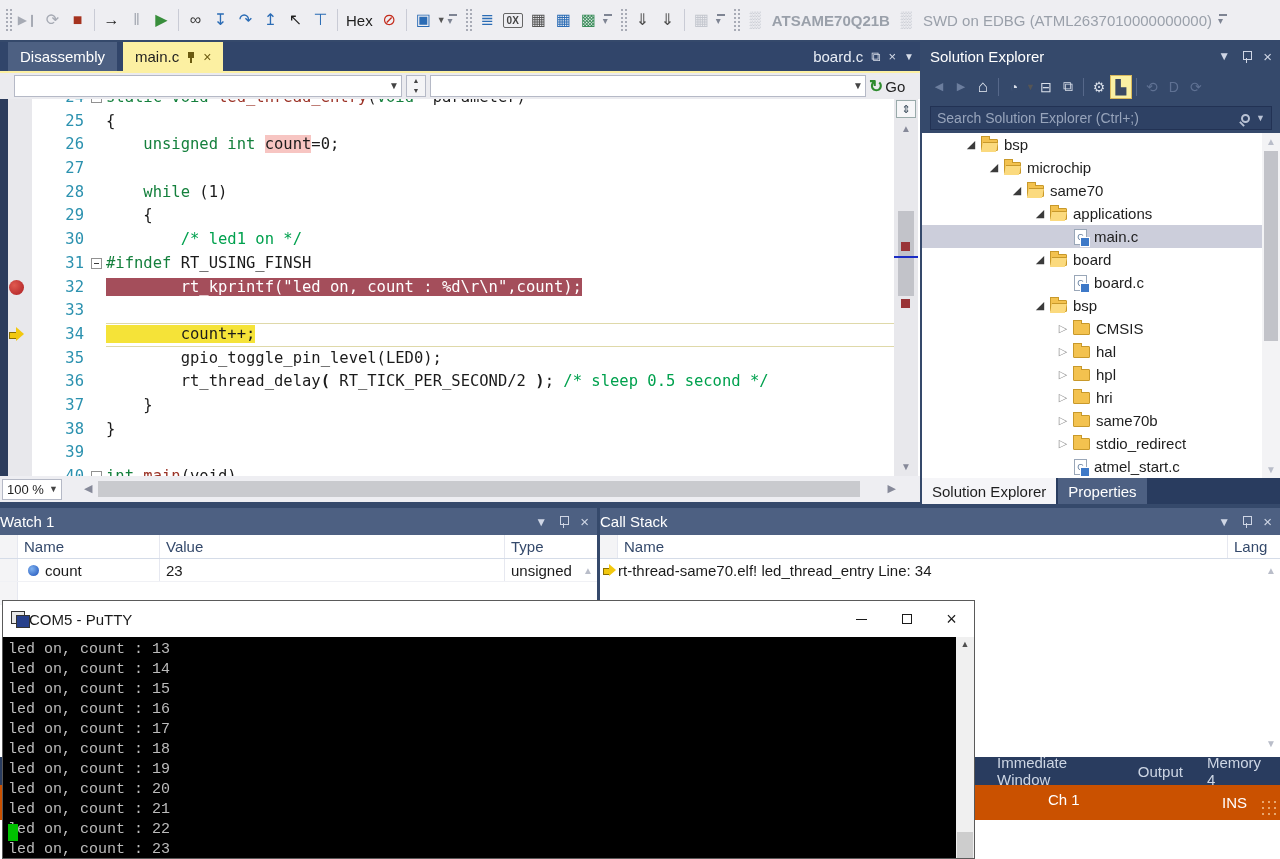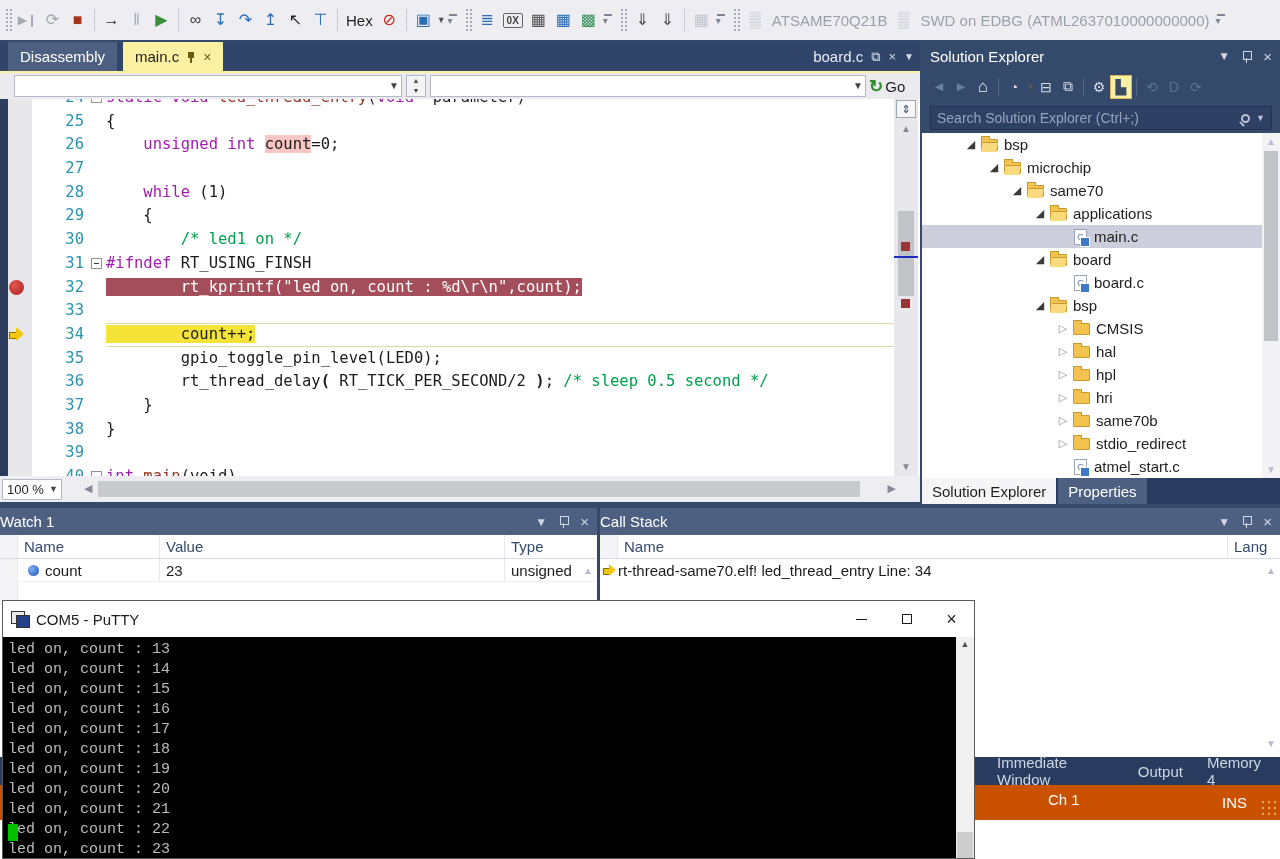--- a/index.html
+++ b/index.html
@@ -45,21 +45,21 @@
   #edge-strip{left:0;top:0;width:8px;height:377px;background:#2C3C5C}
   #bp-margin{left:8px;top:0;width:24px;height:377px;background:#E8E8EC}
   #code-lines{position:absolute;left:0;top:0;width:894px;margin-top:-13px}
   .code-row{display:flex;height:23.7px;line-height:23.7px;font-family:"DejaVu Sans Mono",monospace;font-size:15.5px;white-space:pre}
   .c-margin{width:32px;flex:none;display:flex;align-items:center;justify-content:flex-start;padding-left:9px}
   .c-num{width:58px;flex:none;text-align:right;color:#2B91AF;padding-right:6px}
   .c-fold{width:16px;flex:none;position:relative}
   .fold-box{position:absolute;left:1px;top:6px;width:11px;height:11px;border:1px solid #919191;background:#FFF}
   .fold-box::after{content:"";position:absolute;left:2px;top:4px;width:5px;height:1px;background:#3B3B3B}
   .c-code{flex:1;overflow:hidden;color:#1B1B1B}
-  .kw{color:#a21caf}.fn{color:#9B3226}.cm{color:#00A14E}.b{font-weight:bold}
+  .kw{color:#15803d}.fn{color:#9B3226}.cm{color:#00A14E}.b{font-weight:bold}
   .hl{background:#F7C5C2}
   .bp-line{background:#A44E5B;color:#FFF}
   .cur-line{background:#F5E338;color:#1B1B1B}
   .row-cur .c-code{box-shadow:inset 0 1px #DFD9A9,inset 0 -1px #DFD9A9}
   .bp-dot{width:15px;height:15px;border-radius:50%;background:radial-gradient(circle at 35% 35%,#E0594F,#AC1F24);flex:none}
   .cur-arrow{position:relative;width:16px;height:15px;flex:none}
   .cur-arrow::before{content:"";position:absolute;left:0;top:5px;width:7px;height:5px;background:#F2C80F;border-top:1px solid #8A6E00;border-bottom:1px solid #8A6E00;border-left:1px solid #8A6E00}
   .cur-arrow::after{content:"";position:absolute;left:7px;top:0;border-left:8px solid #F2C80F;border-top:7.5px solid transparent;border-bottom:7.5px solid transparent}
   
   #v-scroll{left:894px;top:99px;width:24px;height:377px;background:#E8E8EC}
@@ -126,21 +126,21 @@
   .panel-sb-dn{position:absolute;right:4px;bottom:8px;font-size:10px;color:#B9BDC9}
   
   #bottom-tabs{left:0;top:757px;width:1280px;height:28px;background:#293C5F;display:flex;align-items:center;color:#CDD6E4;font-size:15px}
   #bottom-tabs span{padding:0 12px}
   #statusbar{left:0;top:785px;width:1280px;height:35px;background:#CA5100;color:#FFF;font-size:15px}
   #status-ch{position:absolute;left:1048px;top:6px}
   #status-ins{position:absolute;left:1222px;top:9px}
   #status-grip{position:absolute;right:2px;top:14px;width:18px;height:18px;background-image:radial-gradient(#E8A76F 1.2px,transparent 1.4px);background-size:6px 6px}
   
   #putty{left:2px;top:600px;width:973px;height:259px;border:1px solid #5A5A5A;background:#000;z-index:50}
-  #putty-title{height:36px;background:#FFF;display:flex;align-items:center;padding-left:8px;font-size:15px;color:#1B1B1B;gap:7px}
+  #putty-title{height:36px;background:#FFF;display:flex;align-items:center;padding-left:8px;font-size:15px;color:#1B1B1B;}
   .putty-ic{width:18px;height:16px;position:relative;flex:none}
   .putty-ic::before{content:"";position:absolute;left:0;top:0;width:12px;height:11px;background:#E8E8E8;border:1px solid #333}
   .putty-ic::after{content:"";position:absolute;left:5px;top:4px;width:12px;height:11px;background:#27408B;border:1px solid #333}
   .win-btn{width:45px;height:36px;display:flex;align-items:center;justify-content:center;color:#1B1B1B}
   #putty-btns{margin-left:auto;display:flex}
   .wb-min{width:11px;height:1px;background:#1B1B1B}
   .wb-max{width:10px;height:10px;border:1px solid #1B1B1B}
   .wb-x{font-size:18px;line-height:1}
   #term{position:absolute;left:0;top:36px;right:18px;bottom:0;overflow:hidden;font-family:"Liberation Mono",monospace;font-size:15px;color:#BBB;padding:3px 0 0 5px}
   #term .tl{height:20px;line-height:20px;white-space:pre}
@@ -183,21 +183,21 @@
     <span class="tb-icon" style="color: rgb(58, 142, 90);">▩</span>
     <div class="tb-ovf"></div>
     <div class="grip"></div>
     <span class="tb-icon" style="color: rgb(75, 75, 75);">⇓</span>
     <span class="tb-icon" style="color: rgb(75, 75, 75);">⇓</span>
     <div class="tb-sep"></div>
     <span class="tb-icon" style="color: rgb(196, 199, 207);">▦</span>
     <div class="tb-ovf"></div>
     <div class="grip"></div>
     <span class="tb-icon" style="color: rgb(185, 189, 198);">▒</span>
-    <span class="tb-label" style="color: rgb(154, 160, 170);">ATSAME70Q21B</span>
+    <span class="tb-label" style="color: rgb(154, 160, 170); font-weight: bold;">ATSAME70Q21B</span>
     <span class="tb-icon" style="color: rgb(185, 189, 198);">▒</span>
     <span class="tb-label" style="color: rgb(154, 160, 170);">SWD on EDBG (ATML2637010000000000)</span>
     <div class="tb-ovf"></div>
   </div>
 <div class="abs" id="dock"></div>
 
 <div class="abs" id="tabstrip">
   <div class="doc-tab" id="tab-disassembly">Disassembly</div>
   <div class="doc-tab" id="tab-main">
     <span>main.c</span>

